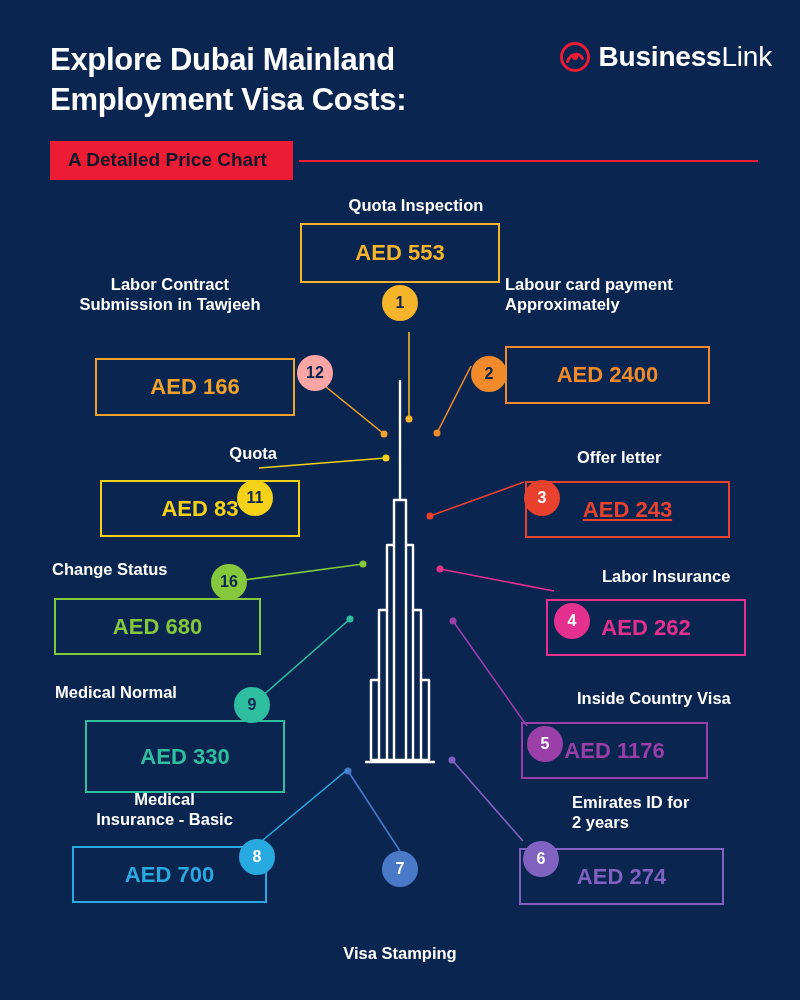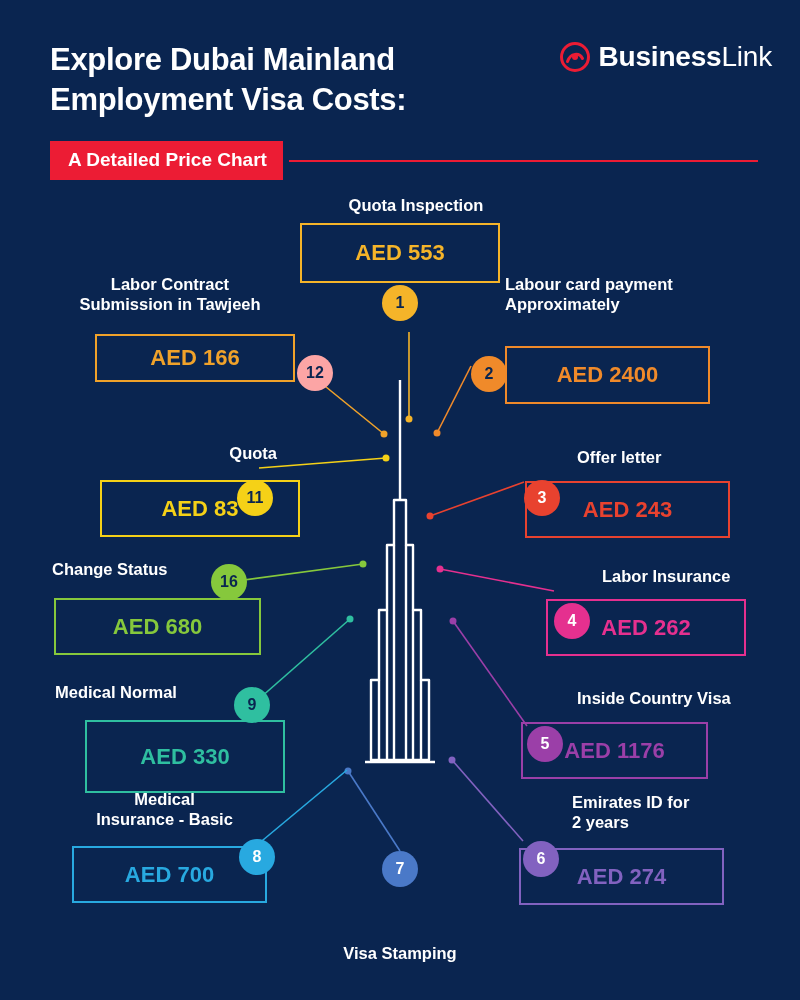--- a/index.html
+++ b/index.html
@@ -48,24 +48,24 @@
   #logo-text .light { font-weight: normal; }
 
   #subtitle-wrap {
     position: absolute;
     left: 50px; top: 141px;
     display: flex; align-items: center;
     width: 708px;
   }
   #subtitle {
     background: #ec1c34;
-    color: #ffffff;
+    color: #0f172a;
     font-size: 19px;
     font-weight: bold;
-    padding: 8px 16px 9px 18px;
+    padding: 8px 26px 9px 18px;
     white-space: nowrap;
   }
   #subtitle-rule {
     flex: 1 1 auto;
     height: 2px;
     background: #ec1c34;
     margin-left: 6px;
   }
 
   
@@ -164,21 +164,21 @@
   #item10 .box   { left: 2px; top: 42px; width: 207px; height: 57px; }
   #item10 .badge { left: 159px; top: 8px; }
 
   #item11 { left: 72px; top: 440px; width: 245px; height: 110px; }
   #item11 .label { left: 90px; top: 4px; width: 115px; text-align: right; }
   #item11 .box   { left: 0; top: 40px; width: 200px; height: 57px; margin-left: 28px; }
   #item11 .badge { left: 165px; top: 40px; }
 
   #item12 { left: 95px; top: 275px; width: 250px; height: 130px; }
   #item12 .label { left: -55px; top: 0; width: 260px; text-align: center; }
-  #item12 .box   { left: 0; top: 59px; width: 200px; height: 48px; }
+  #item12 .box   { left: 0; top: 83px; width: 200px; height: 58px; }
   #item12 .badge { left: 202px; top: 80px; }
 </style>
 </head>
 <body>
 
 <div id="header">
   <div id="title">Explore Dubai Mainland
 Employment Visa Costs:</div>
 
   <div id="logo">
@@ -256,21 +256,21 @@
 
 <div class="item" id="item2">
   <div class="label">Labour card payment
 Approximately</div>
   <div class="box" style="border-color:#f08a2a;color:#f08a2a;">AED 2400</div>
   <div class="badge" style="background:#f08a2a;">2</div>
 </div>
 
 <div class="item" id="item3">
   <div class="label">Offer letter</div>
-  <div class="box" style="border-color:#e8422f;color:#e8422f;">AED 243</div>
+  <div class="box" style="border-color:#e8422f;color:#e8422f;text-decoration:underline;">AED 243</div>
   <div class="badge lightnum" style="background:#e8422f;">3</div>
 </div>
 
 <div class="item" id="item4">
   <div class="label">Labor Insurance</div>
   <div class="box" style="border-color:#e5308f;color:#e5308f;">AED 262</div>
   <div class="badge lightnum" style="background:#e5308f;">4</div>
 </div>
 
 <div class="item" id="item5">

